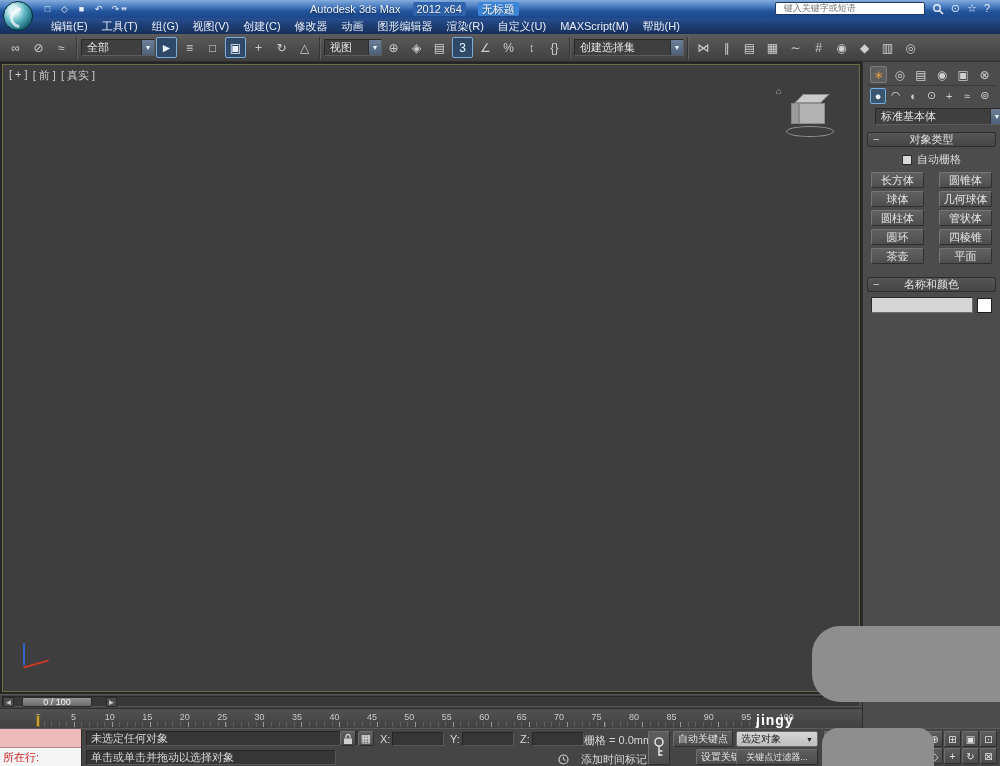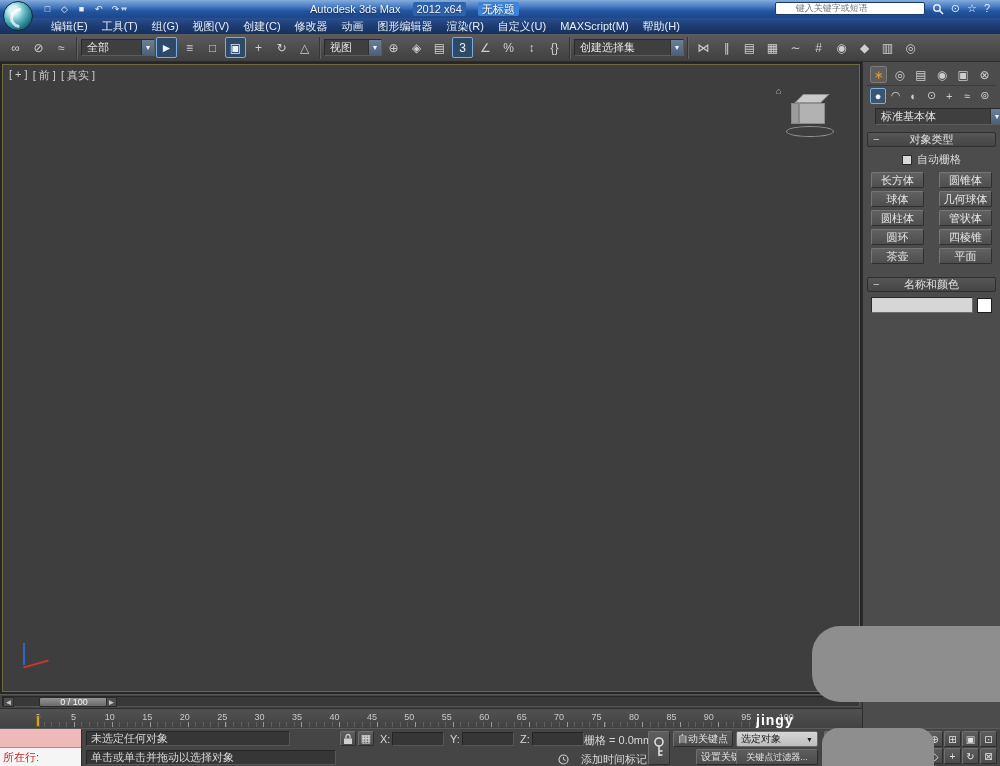--- a/index.html
+++ b/index.html
@@ -10,21 +10,21 @@
   .titlebar{position:absolute;top:0;left:0;right:0;height:18px;background:linear-gradient(#83abdd,#4377bd 40%,#23549c 62%,#1b478c);z-index:30;display:flex;align-items:center}
   .logo{position:absolute;left:3px;top:1px;width:30px;height:30px;border-radius:50%;background:radial-gradient(circle at 35% 30%,#d9f2f4 0 16%,#5fb7c4 42%,#1e6d7d 72%,#0d3d49 100%);border:1px solid #0a2e38;z-index:40}
   .logo::after{content:"";position:absolute;left:6px;top:6px;width:14px;height:14px;border-radius:50%;border:3px solid rgba(255,255,255,.7);border-right-color:transparent;border-bottom-color:transparent;transform:rotate(-40deg)}
   .qat{display:flex;align-items:center;gap:2px;margin-left:40px}
   .qicon{width:15px;height:14px;display:flex;align-items:center;justify-content:center;color:#e7eefc;font-size:9px}
   .qcaret{color:#c9d6ec;font-size:7px;margin:0 1px 0 -2px}
   .title-text{position:absolute;left:310px;top:2px;display:flex;gap:12px;color:#eef3fb;text-shadow:0 1px 2px rgba(0,0,0,.55);font-size:11px;line-height:14px}
   .ver-chip{background:#2f64ad;padding:0 4px;border-radius:2px}
   .doc-chip{background:#3d85d8;padding:0 4px;border-radius:2px;color:#fff}
   .infocenter{position:absolute;right:10px;top:2px;display:flex;align-items:center;gap:7px}
-  .searchbox{width:150px;height:13px;background:#fff;border:1px solid #1d3a66;border-radius:2px;font-size:9px;color:#777;padding:0 20px;display:flex;align-items:center;font-family:inherit}
+  .searchbox{width:150px;height:13px;background:#fff;border:1px solid #1d3a66;border-radius:2px;font-size:9px;color:#777;padding:0 8px;display:flex;align-items:center;font-family:inherit}
   .ic-icon{color:#e2ebf9;font-size:11px;line-height:13px;display:flex;align-items:center}
 
   
   .menubar{position:absolute;top:18px;left:0;right:0;height:16px;background:linear-gradient(#2a4f8f,#1c3b70 55%,#16305c);display:flex;align-items:center;padding-left:44px;z-index:25}
   .menu-item{padding:0 7px;color:#e9eef7;line-height:16px;white-space:nowrap}
 
   
   .toolbar{position:absolute;top:34px;left:0;right:0;height:28px;background:linear-gradient(#5c5c5c,#4a4a4a 60%,#414141);border-bottom:1px solid #2d2d2d;display:flex;align-items:center;padding:0 4px;z-index:20}
   .tblist{display:flex;align-items:center}
   .tbicon{width:21px;height:21px;margin:0 1px;display:flex;align-items:center;justify-content:center;color:#cfcfcf;font-size:12px;border:1px solid transparent;border-radius:2px;flex:none}
@@ -68,35 +68,35 @@
   .obj-btn{height:16px;background:linear-gradient(#616161,#4e4e4e);border:1px solid;border-color:#767676 #2f2f2f #2f2f2f #767676;border-radius:2px;color:#e6e6e6;display:flex;align-items:center;justify-content:center;white-space:nowrap}
   .name-row{display:flex;gap:4px;align-items:center;padding:0 2px}
   .name-field{flex:1;height:16px;background:#d6d6d6;border:1px solid;border-color:#2a2a2a #6d6d6d #6d6d6d #2a2a2a}
   .color-swatch{width:15px;height:15px;background:#ffffff;border:1px solid #1e1e1e;flex:none}
 
   
   .tslider{position:absolute;top:694px;left:0;right:138px;height:14px;background:#454545;border-top:1px solid #585858;z-index:4}
   .ts-track{position:absolute;left:2px;right:2px;top:1px;bottom:1px;background:#383838;border:1px solid;border-color:#272727 #555 #555 #272727}
   .ts-arrow{position:absolute;top:2px;width:11px;height:10px;background:#4e4e4e;border:1px solid #2b2b2b;color:#c6c6c6;font-size:8px;display:flex;align-items:center;justify-content:center;z-index:2}
   .ts-arrow.left{left:3px}.ts-arrow.right{left:106px}
-  .ts-handle{position:absolute;left:39px;top:2px;width:70px;height:10px;background:linear-gradient(#939393,#6a6a6a);border:1px solid #2b2b2b;border-radius:2px;color:#f4f4f4;font-size:9px;display:flex;align-items:center;justify-content:center;line-height:1;z-index:2}
+  .ts-handle{position:absolute;left:22px;top:2px;width:70px;height:10px;background:linear-gradient(#939393,#6a6a6a);border:1px solid #2b2b2b;border-radius:2px;color:#f4f4f4;font-size:9px;display:flex;align-items:center;justify-content:center;line-height:1;z-index:2}
   .ruler{position:absolute;top:708px;left:0;right:138px;height:20px;background:linear-gradient(#515151,#424242);border-top:1px solid #2e2e2e;z-index:4}
   .ruler-nums{position:absolute;left:34px;width:760px;top:3px;display:flex;justify-content:space-between;font-size:9px;color:#c9c9c9}
   .ruler-nums span{min-width:8px;text-align:center}
   .ruler-ticks{position:absolute;left:36px;width:758px;bottom:1px;height:5px;background:repeating-linear-gradient(90deg,#999 0 1px,transparent 1px 37.9px),repeating-linear-gradient(90deg,#5f5f5f 0 1px,transparent 1px 7.58px)}
   .frame-marker{position:absolute;left:36px;bottom:1px;width:4px;height:12px;background:#c8a23c;border:1px solid #6e5a1e}
 
   
   .statusbar{position:absolute;left:0;right:0;bottom:0;height:38px;background:#454545;border-top:1px solid #5b5b5b;z-index:10}
   .listener{position:absolute;left:0;top:0;width:82px;height:38px;border-right:1px solid #2d2d2d}
   .macro-line{height:19px;background:#eeb9b9;border-bottom:1px solid #b08a8a}
   .script-line{height:18px;background:#f5f5f5;color:#cc2222;padding:2px 3px;line-height:14px}
   .sunken{background:#363636;border:1px solid;border-color:#252525 #585858 #585858 #252525;color:#d9d9d9}
   .raised{background:linear-gradient(#5d5d5d,#4b4b4b);border:1px solid;border-color:#707070 #2e2e2e #2e2e2e #707070;color:#e3e3e3;display:flex;align-items:center;justify-content:center;border-radius:2px}
-  .status-field{position:absolute;left:86px;top:2px;width:204px;height:15px;padding:0 4px;line-height:13px;white-space:nowrap;overflow:hidden}
+  .status-field{position:absolute;left:86px;top:2px;width:284px;height:15px;padding:0 4px;line-height:13px;white-space:nowrap;overflow:hidden}
   .prompt-field{position:absolute;left:86px;top:21px;width:250px;height:15px;padding:0 4px;line-height:13px;white-space:nowrap;overflow:hidden}
   .mini-btn{position:absolute;width:16px;height:15px}
   .xyz-label{position:absolute;top:4px;color:#d6d6d6}
   .xyz-field{position:absolute;top:3px;width:52px;height:14px}
   .grid-text{position:absolute;left:584px;top:4px;white-space:nowrap}
   .timetag{position:absolute;left:558px;top:23px;display:flex;align-items:center;gap:12px;white-space:nowrap}
   .keybtn{position:absolute;left:648px;top:2px;width:22px;height:34px}
   .autokey{position:absolute;left:673px;top:2px;width:60px;height:16px;font-size:10px}
   .setkey{position:absolute;left:696px;top:20px;width:60px;height:16px;font-size:10px}
   .selobj{position:absolute;left:736px;top:2px;width:82px;height:16px;background:linear-gradient(#d6d6d6,#bdbdbd);border:1px solid #6b6b6b;border-radius:2px;color:#1d1d1d;display:flex;align-items:center;justify-content:space-between;padding:0 4px;font-size:10px}

